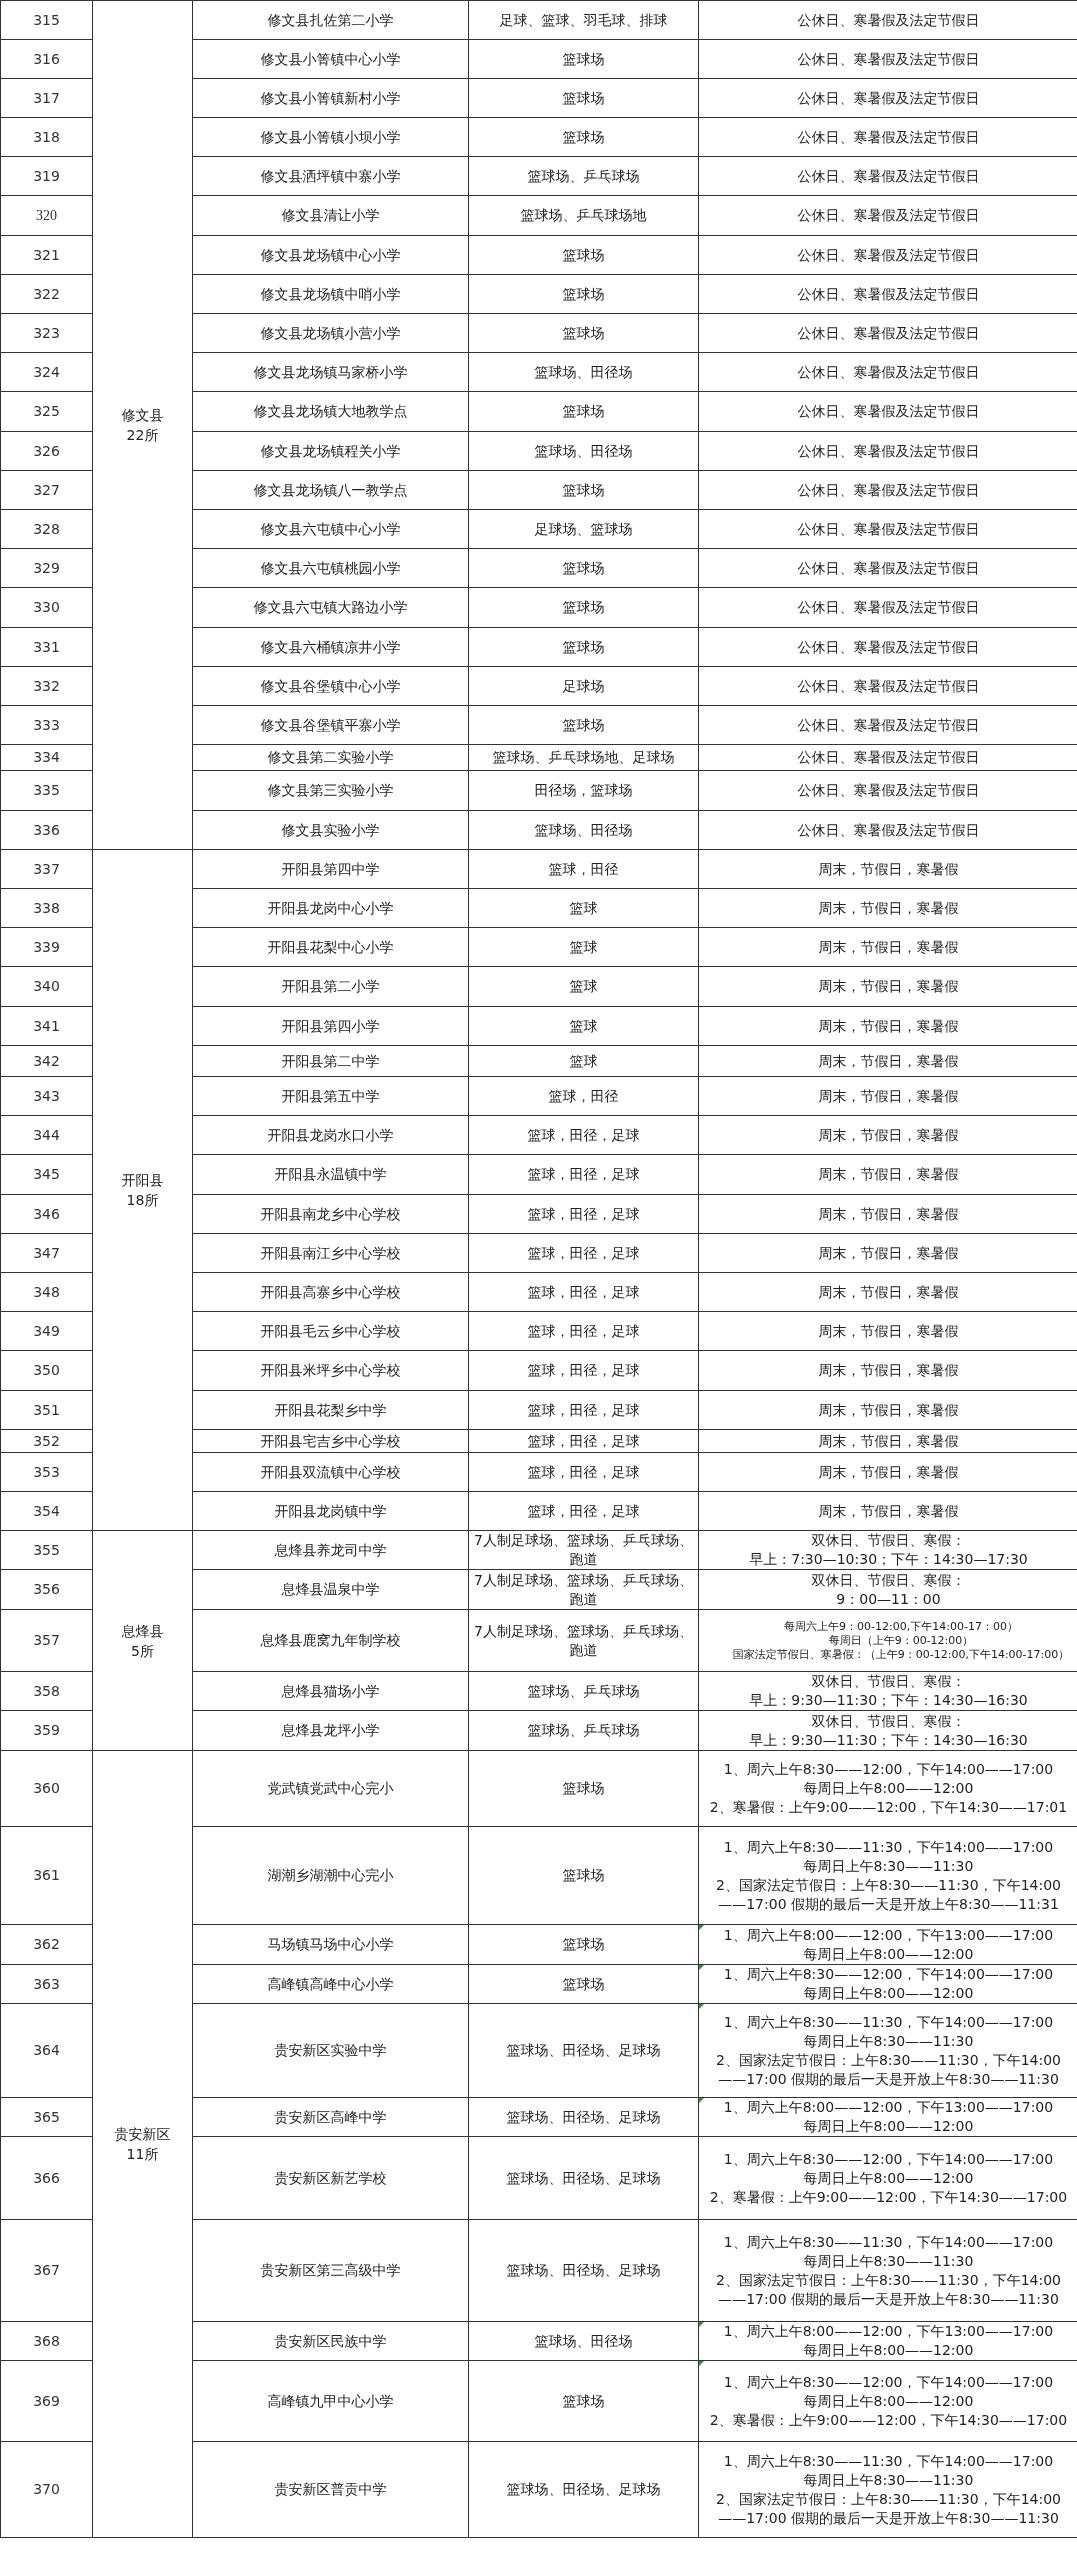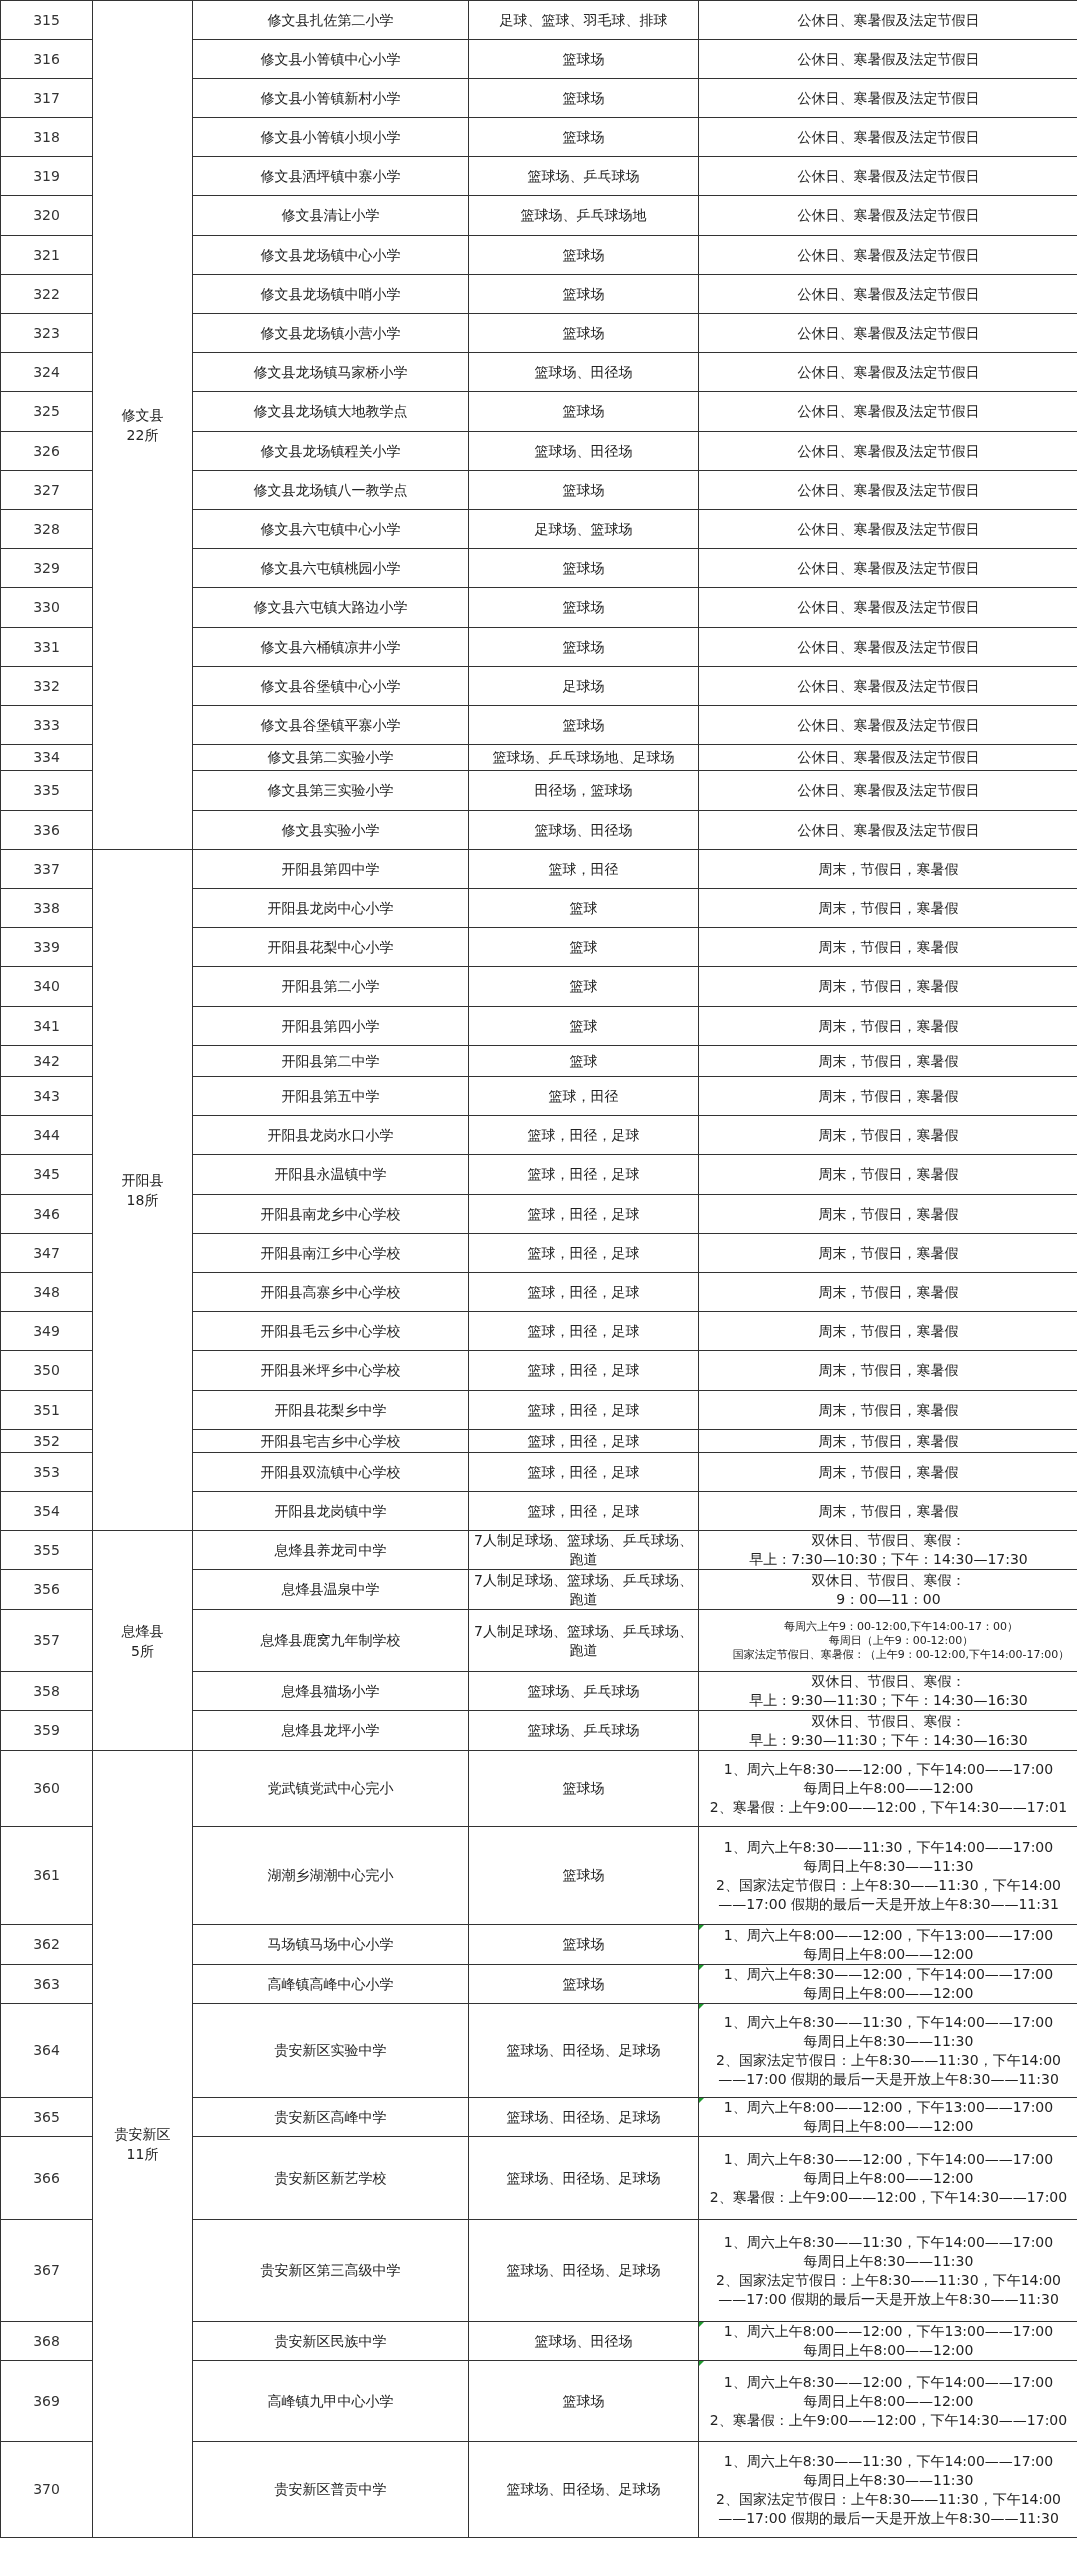--- a/index.html
+++ b/index.html
@@ -64,21 +64,21 @@
         </td>
   </tr>
       <tr style="height: 39px;">
     <td class="num">319</td>
     <td class="school">修文县洒坪镇中寨小学</td>
     <td class="fac">篮球场、乒乓球场</td>
     <td class="hours">
           <span class="line">公休日、寒暑假及法定节假日</span>
         </td>
   </tr>
-      <tr style="height: 40px;">
+      <tr style="height: 40px; font-family: Liberation Serif, serif;">
     <td class="num">320</td>
     <td class="school">修文县清让小学</td>
     <td class="fac">篮球场、乒乓球场地</td>
     <td class="hours">
           <span class="line">公休日、寒暑假及法定节假日</span>
         </td>
   </tr>
       <tr style="height: 39px;">
     <td class="num">321</td>
     <td class="school">修文县龙场镇中心小学</td>

